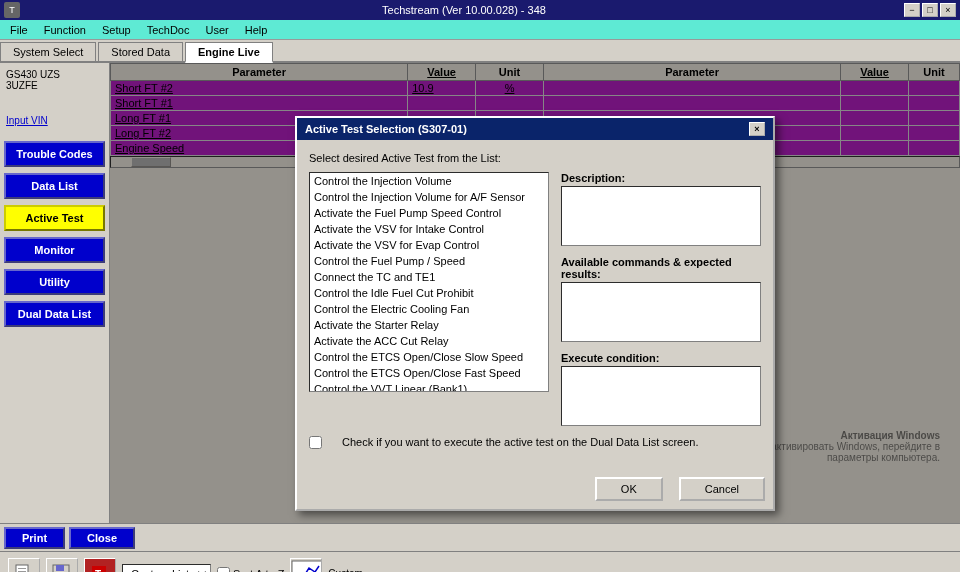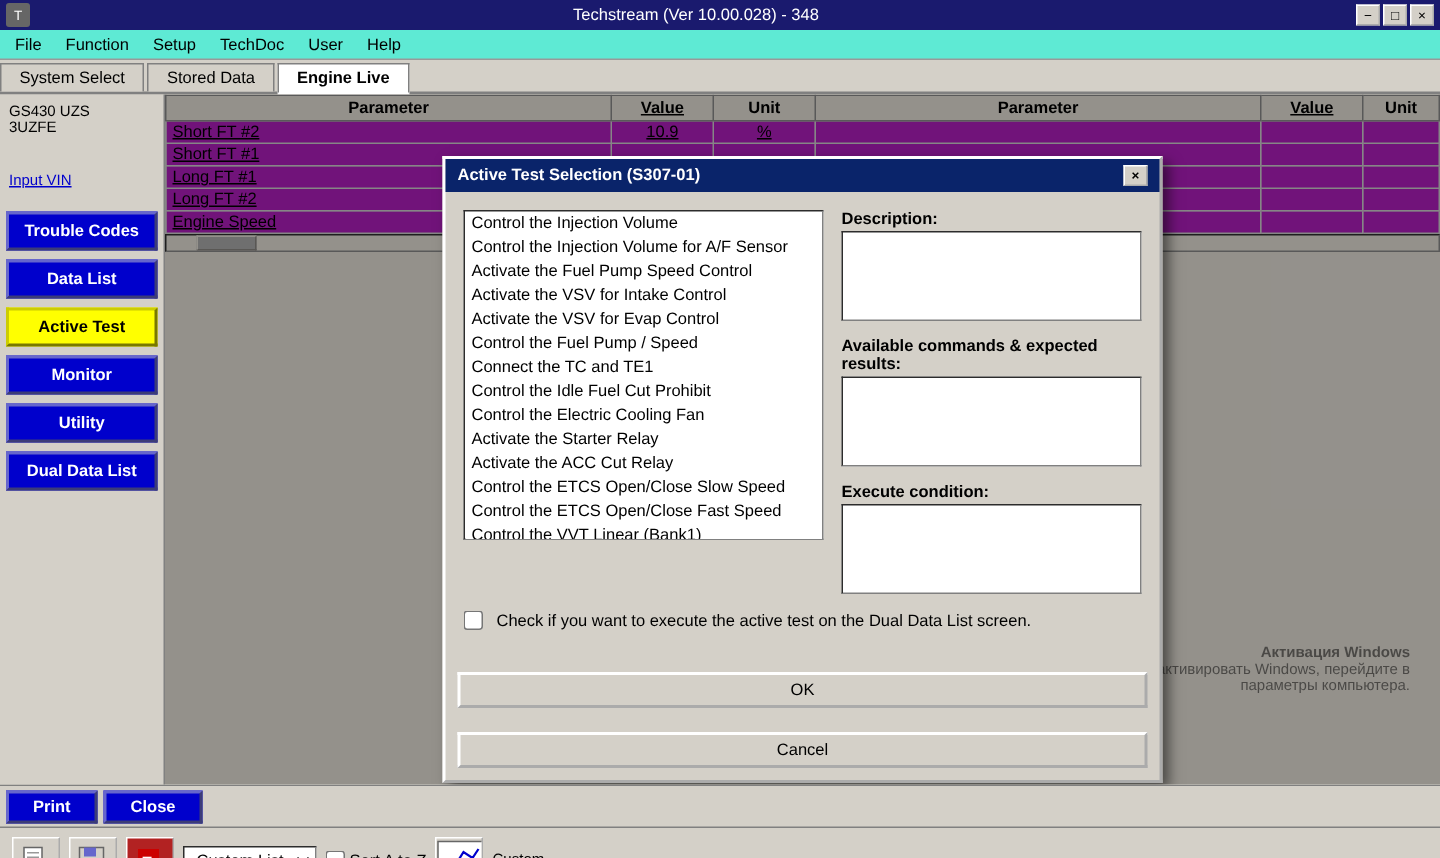--- a/index.html
+++ b/index.html
@@ -59,22 +59,22 @@
     .modal-titlebar { background: #0a246a; color: white; padding: 4px 8px; font-size: 11px; font-weight: bold; display: flex; justify-content: space-between; align-items: center; }
     .modal-content { padding: 12px; }
     .modal-instruction { font-size: 11px; margin-bottom: 8px; }
     .modal-body { display: flex; gap: 12px; }
     .modal-list-section { flex: 1; }
     .modal-list { border: 1px inset #808080; background: white; height: 220px; overflow-y: auto; font-size: 11px; }
     .modal-list-item { padding: 2px 4px; cursor: pointer; white-space: nowrap; }
     .modal-right { width: 200px; display: flex; flex-direction: column; gap: 8px; }
     .modal-section-label { font-size: 11px; font-weight: bold; margin-bottom: 2px; }
     .modal-textarea { border: 1px inset #808080; background: white; width: 100%; height: 60px; resize: none; font-size: 10px; }
-    .modal-checkbox-row { display: flex; align-items: center; gap: 9px; font-size: 11px; margin: 8px 0; }
-    .modal-buttons { display: flex; justify-content: flex-end; gap: 16px; padding: 8px; flex-direction: column; }
+    .modal-checkbox-row { display: flex; align-items: center; gap: 20px; font-size: 11px; margin: 8px 0; }
+    .modal-buttons { display: flex; justify-content: flex-end; gap: 16px; padding: 8px; }
     .modal-btn { padding: 4px 24px; background: #d4d0c8; border: 2px outset #fff; font-size: 11px; cursor: pointer; min-width: 60px; text-align: center; }
     
     
     .activation-watermark { position: absolute; bottom: 60px; right: 20px; color: rgba(0,0,0,0.5); font-size: 10px; text-align: right; pointer-events: none; }
     
     .scrollbar-x { height: 12px; background: #d4d0c8; border: 1px inset #808080; position: relative; }
     .scrollbar-thumb { width: 40px; height: 100%; background: #a0a0a0; border: 1px outset #d4d0c8; position: absolute; left: 20px; }
   </style>
 </head>
 <body>
@@ -131,21 +131,21 @@
           <th class="col-value">Value</th>
           <th class="col-unit">Unit</th>
           <th class="col-param">Parameter</th>
           <th class="col-value">Value</th>
           <th class="col-unit">Unit</th>
         </tr>
       </thead>
       <tbody id="table-body">
       <tr>
       <td>Short FT #2</td>
-      <td style="text-align:center;">10.9</td>
+      <td style="text-align:left;">10.9</td>
       <td style="text-align:center;">%</td>
       <td></td>
       <td></td>
       <td></td>
     </tr>
           <tr>
       <td>Short FT #1</td>
       <td style="text-align:right;"></td>
       <td style="text-align:center;"></td>
       <td></td>
@@ -189,20 +189,21 @@
       <div>параметры компьютера.</div>
     </div>
 
     <div class="modal-overlay">
       <div class="modal">
         <div class="modal-titlebar">
           <span>Active Test Selection (S307-01)</span>
           <div class="title-bar-btn">×</div>
         </div>
         <div class="modal-content">
+          <div class="modal-instruction">Select desired Active Test from the List:</div>
           <div class="modal-body">
 
             <div class="modal-list-section">
               <div class="modal-list" id="modal-list">
               <div class="modal-list-item">Control the Injection Volume</div>
                   <div class="modal-list-item">Control the Injection Volume for A/F Sensor</div>
                   <div class="modal-list-item">Activate the Fuel Pump Speed Control</div>
                   <div class="modal-list-item">Activate the VSV for Intake Control</div>
                   <div class="modal-list-item">Activate the VSV for Evap Control</div>
                   <div class="modal-list-item">Control the Fuel Pump / Speed</div>

